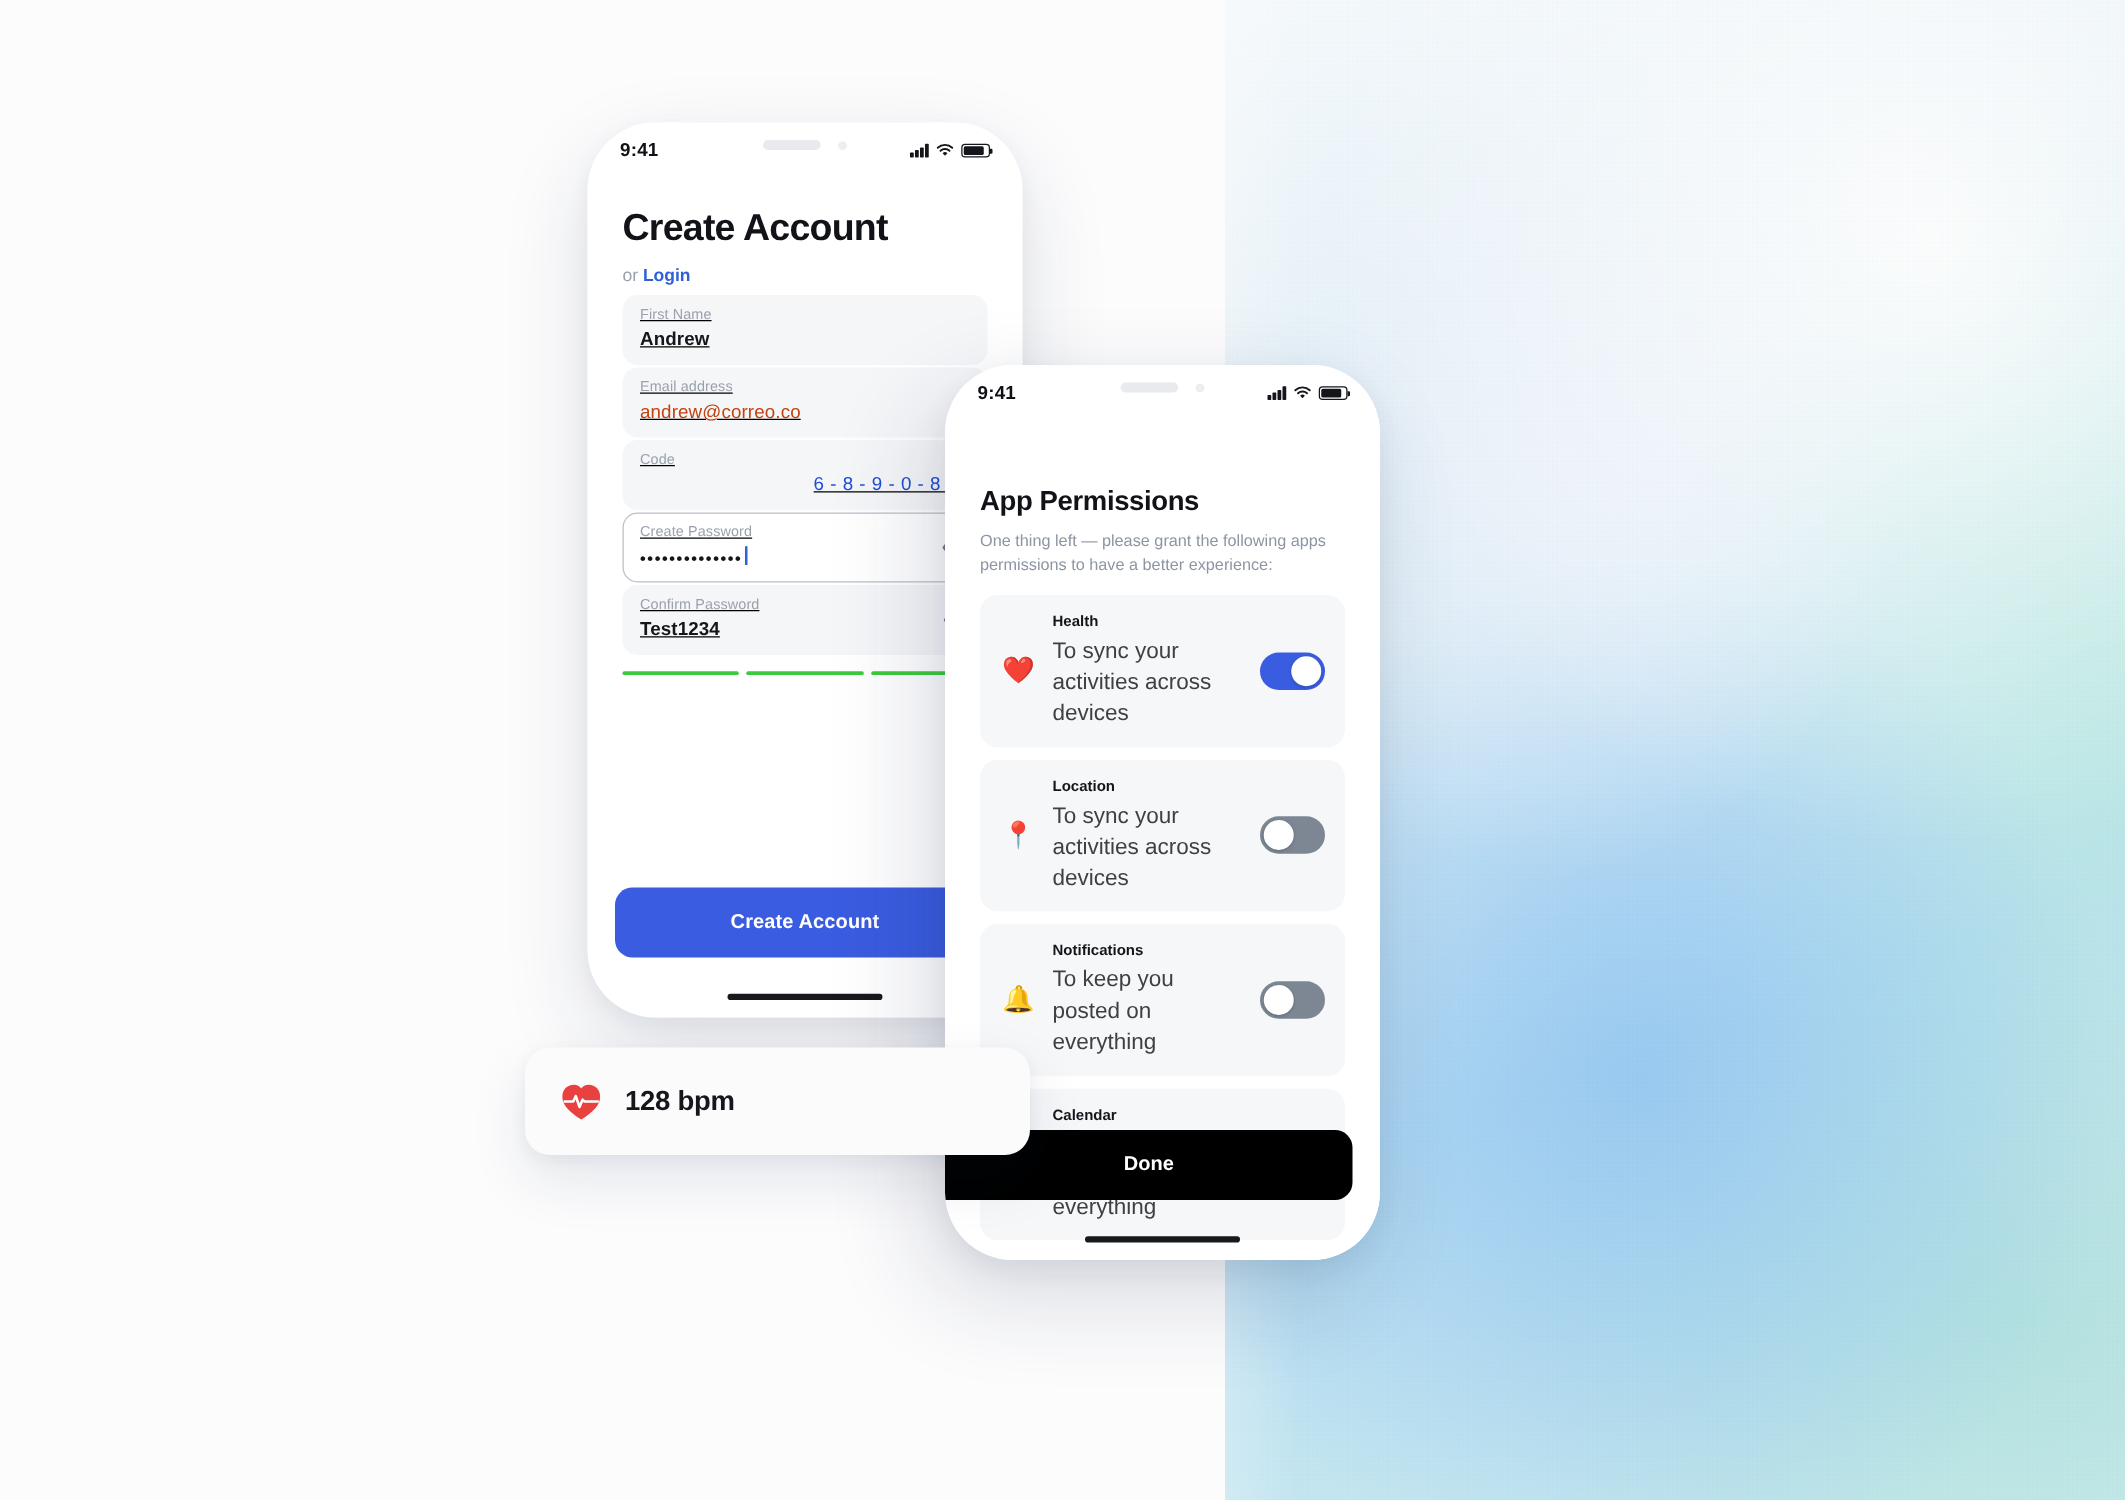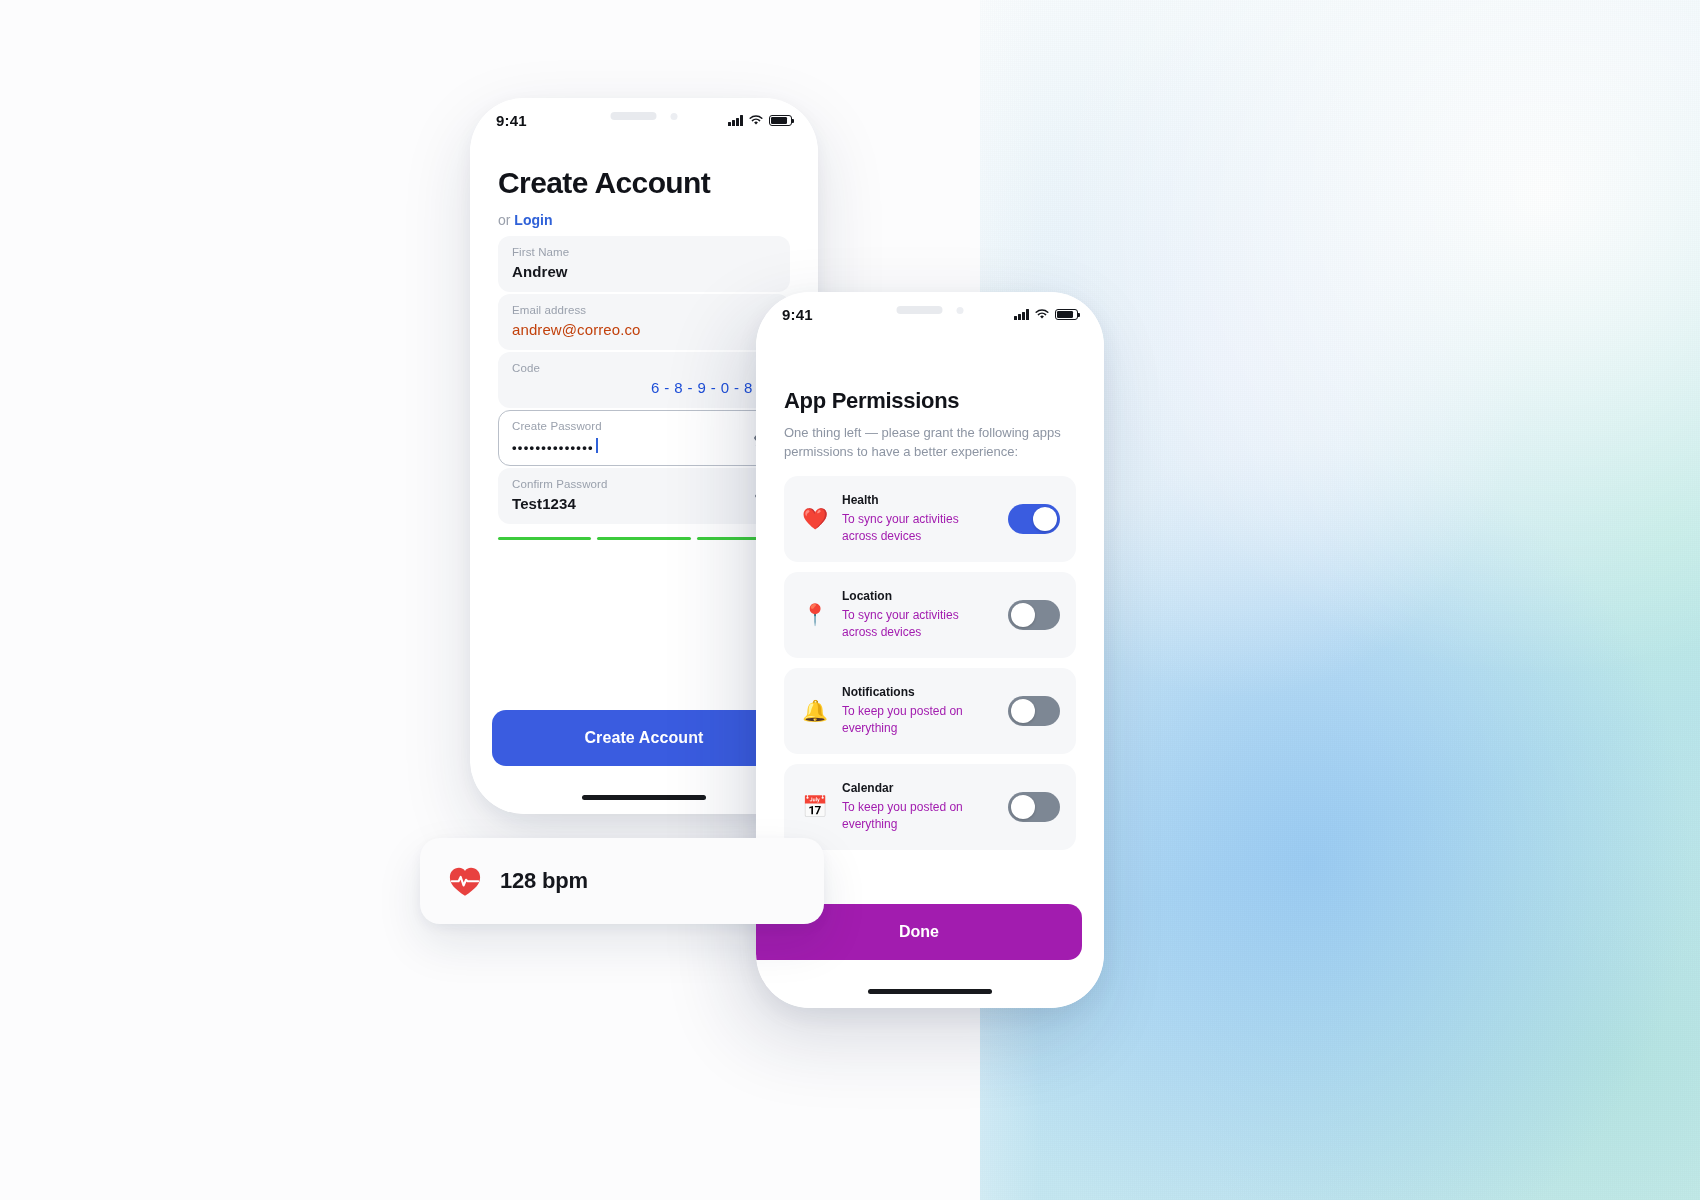--- a/index.html
+++ b/index.html
@@ -126,20 +126,21 @@
   }
   .sub-login a { color: #2f61d8; font-weight: bold; text-decoration: none; }
 
   .field {
     position: relative;
     margin-top: 8px;
     background: #f5f6f8;
     border-radius: 12px;
     padding: 10px 14px 11px 14px;
     min-height: 56px;
+    text-decoration: underline;
   }
   .field + .field { margin-top: 2px; }
   .field-label { font-size: 11.5px; color: #9aa1ad; letter-spacing: .1px; }
   .field-value {
     margin-top: 5px;
     font-size: 15px; font-weight: bold; color: #14161c;
     letter-spacing: .1px;
   }
   .field-value.muted { color: #c2410c; font-weight: normal; }
   .field-value.code { font-weight: normal; color: #1d4ed8; letter-spacing: .4px; font-size: 15px; text-align: right; }
@@ -218,21 +219,21 @@
   .perm-row + .perm-row { margin-top: 10px; }
   .perm-icon {
     width: 30px; min-width: 30px;
     font-size: 21px; line-height: 1;
     text-align: center;
   }
   .perm-text { margin-left: 12px; flex: 1; }
   .perm-name { font-size: 12px; font-weight: bold; color: #14161c; }
   .perm-desc {
     margin-top: 4px;
-    font-size: 12px; line-height: 1.4; color: #a21caf;
+    font-size: 18px; line-height: 1.4; color: #404040;
     max-width: 150px;
   }
   .toggle {
     width: 52px; height: 30px;
     border-radius: 16px;
     position: relative;
     background: #7d8794;
     flex: 0 0 auto;
   }
   .toggle.on { background: #3a5ce0; }
@@ -241,21 +242,21 @@
     width: 24px; height: 24px; border-radius: 50%;
     background: #ffffff;
     box-shadow: 0 1px 3px rgba(0,0,0,.2);
   }
   .toggle.on span { left: 25px; }
 
   .done-btn {
     position: absolute;
     left: -132px; right: 22px; bottom: 48px;
     height: 56px;
-    background: #a21caf;
+    background: #000000;
     border-radius: 14px;
     color: #ffffff;
     font-size: 16px; font-weight: bold;
     display: flex; align-items: center; justify-content: center;
     border: none;
   }
   .done-label { margin-left: 132px; }
 
   
   #bpm-pill {

